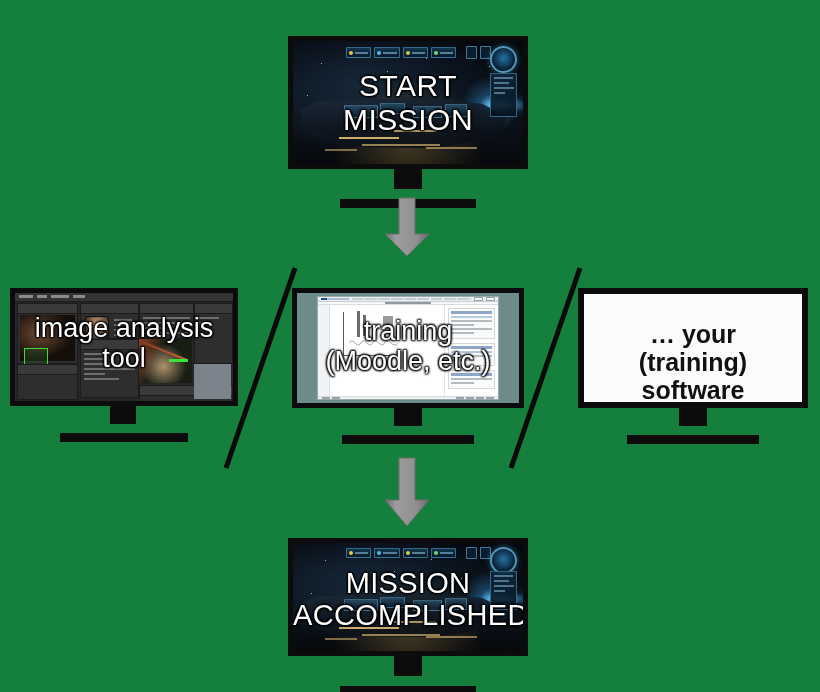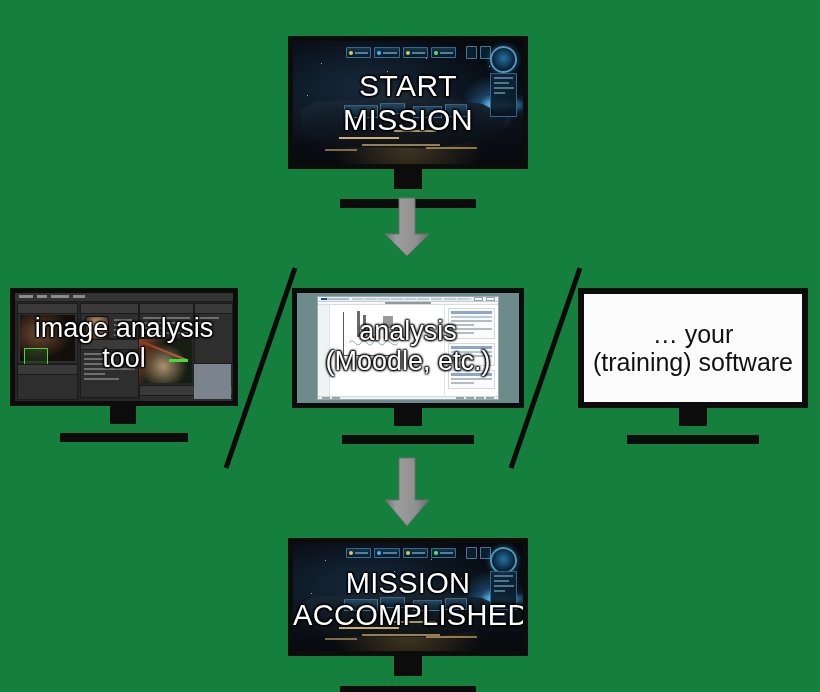--- a/index.html
+++ b/index.html
@@ -66,21 +66,21 @@
     font-weight: 300;
     text-shadow:
       0 0 2px rgba(0,0,0,.95),
       1px 1px 2px rgba(0,0,0,.95),
       -1px 1px 2px rgba(0,0,0,.95),
       1px -1px 2px rgba(0,0,0,.95),
       -1px -1px 2px rgba(0,0,0,.95);
   }
   .caption.dark {
     color: #111111;
-    font-weight: 400;
+    font-weight: 700;
   }
 
   
   .game {
     position: absolute;
     inset: 0;
     background:
       radial-gradient(circle at 86% 52%, rgba(120,210,255,.85) 0%, rgba(60,150,220,.35) 5%, rgba(20,60,100,0) 14%),
       radial-gradient(ellipse at 50% 85%, rgba(190,150,70,.30) 0%, rgba(40,30,15,0) 46%),
       radial-gradient(ellipse at 30% 35%, rgba(40,70,100,.45) 0%, rgba(5,10,18,0) 60%),
@@ -621,21 +621,21 @@
               </div>
               <div class="br-statgroup">
                 <b></b>
                 <b></b>
                 <b></b>
                 <b></b>
               </div>
             </div>
           </div>
         </div>
-        <div class="caption light" style="top:23px; font-size:27px;">analysis
+        <div class="caption light" style="top:23px; font-size:27px;">training
 (Moodle, etc.)</div>
       </div>
     </div>
     <div class="stand-neck" style="left:102px; top:120px; width:28px; height:18px;"></div>
     <div class="stand-base" style="left:50px; top:147px; width:132px; height:9px;"></div>
   </div>
 
   <svg class="slash" style="left:503px; top:262px;" width="84" height="212" viewBox="0 0 84 212">
     <line x1="77" y1="6" x2="8" y2="206" stroke="#0a0a0a" stroke-width="5" stroke-linecap="butt"></line>
   </svg>

